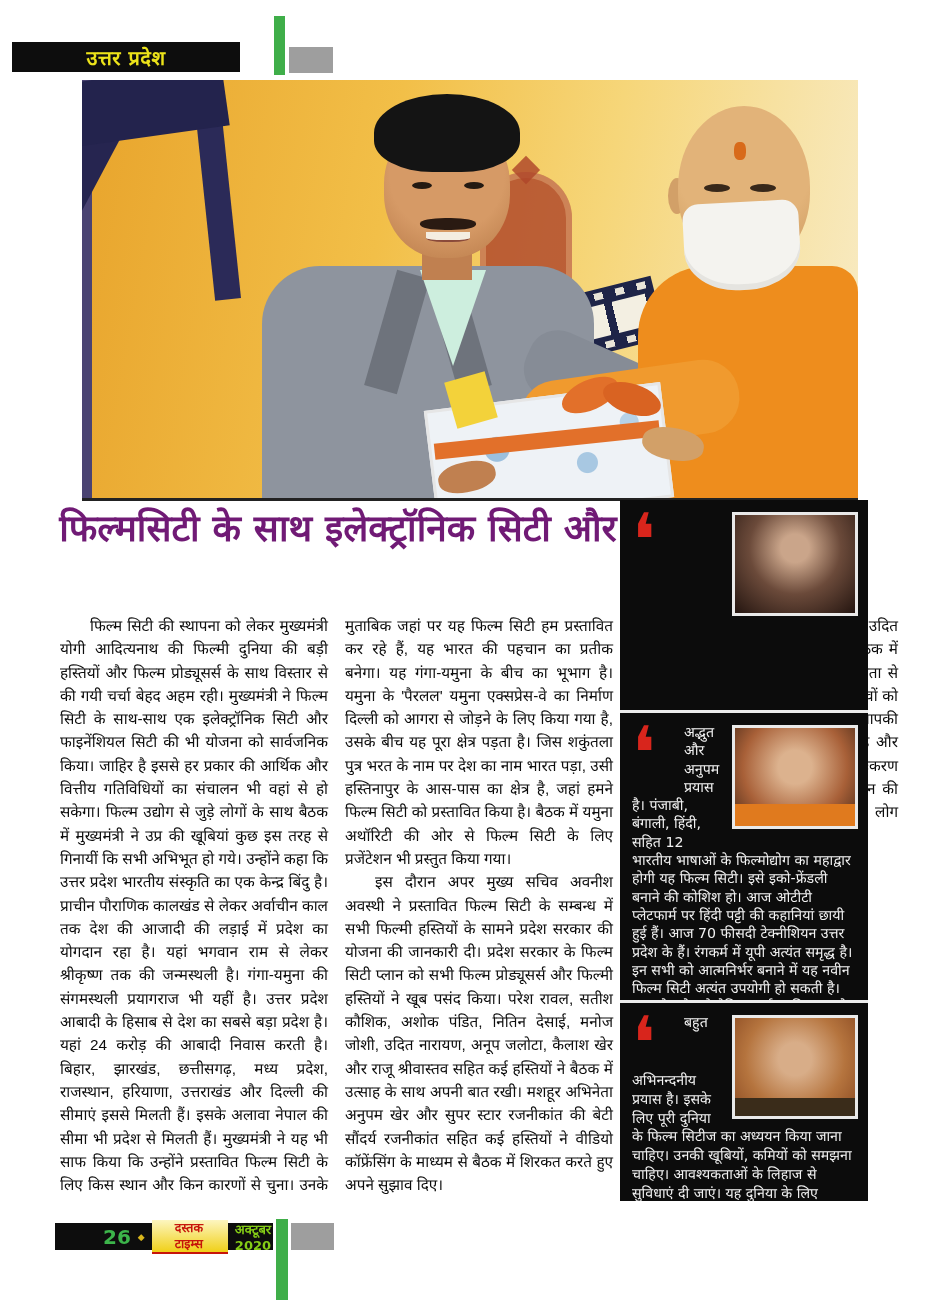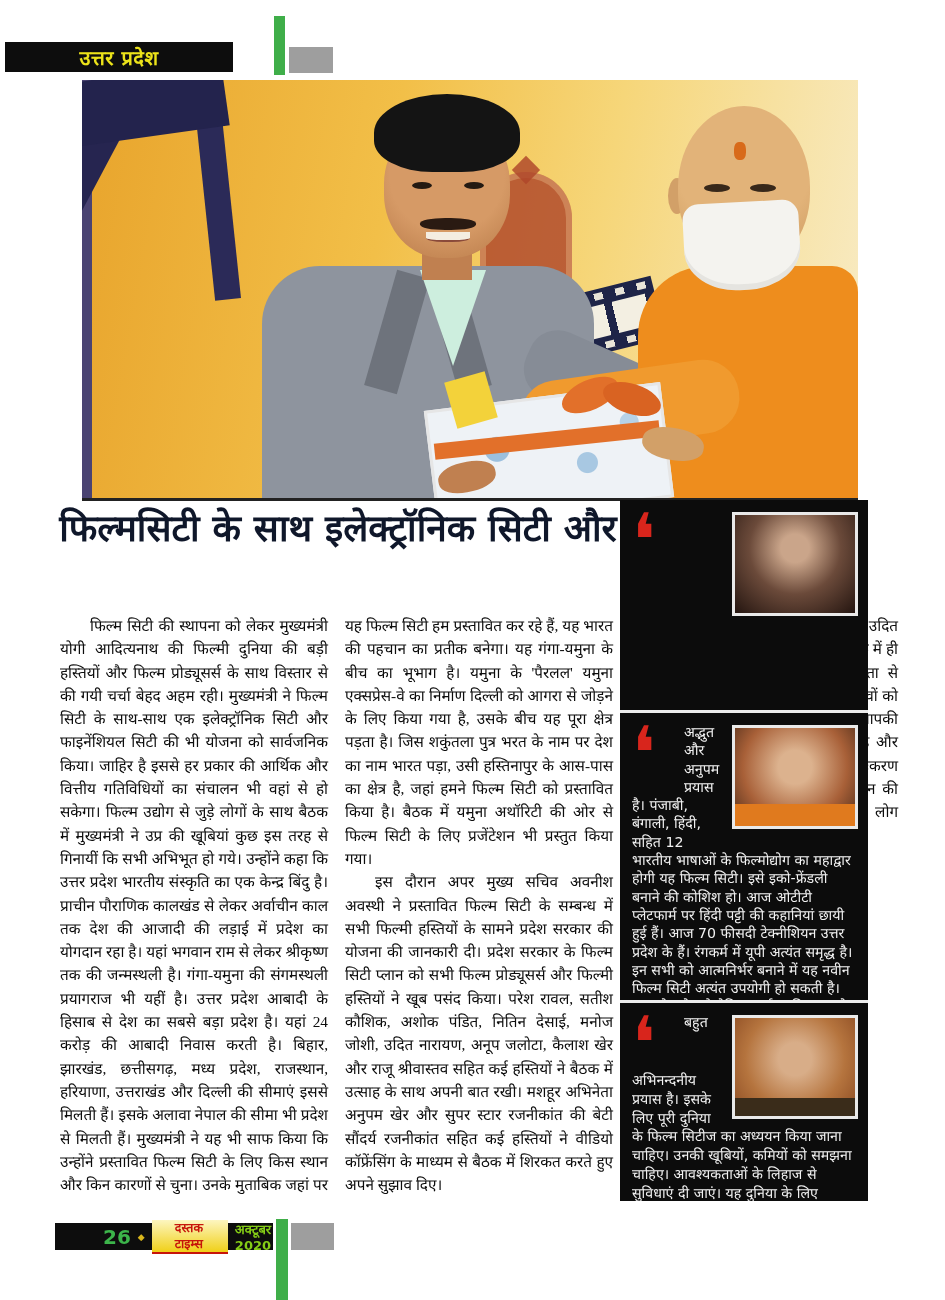--- a/index.html
+++ b/index.html
@@ -1,20 +1,20 @@
 <!DOCTYPE html>
 <html><head>
 <meta charset="utf-8">
 <style>
   html,body{margin:0;padding:0;background:#ffffff;}
   .page{position:relative;width:945px;height:1300px;background:#fff;overflow:hidden;
         font-family:"DejaVu Sans",sans-serif;color:#0c0c0c;}
 
   
-  .hdr-bar{position:absolute;left:5px;top:42px;width:228px;height:30px;background:#0d0d0d;
+  .hdr-bar{position:absolute;left:12px;top:42px;width:228px;height:30px;background:#0d0d0d;
            display:flex;align-items:center;justify-content:center;}
   .hdr-bar span{color:#ece31a;font-weight:bold;font-size:20px;letter-spacing:.5px;}
   .hdr-green{position:absolute;left:274px;top:16px;width:11px;height:59px;background:#3fae49;}
   .hdr-gray{position:absolute;left:289px;top:47px;width:44px;height:26px;background:#9e9e9e;}
 
   
   .photo{position:absolute;left:82px;top:80px;width:776px;height:418px;overflow:hidden;
          background:linear-gradient(100deg,#e8a42c 0%,#f2bf48 38%,#f6d679 64%,#f8ecc8 100%);
          border-bottom:3px solid #222;}
   .photo *{position:absolute;}
@@ -66,26 +66,26 @@
                    radial-gradient(circle at 86% 30%,#b6d2e8 0 9px,transparent 10px),#eef2f6;}
   .gift-tag{left:368px;top:296px;width:42px;height:48px;background:#f3d23a;transform:rotate(-16deg);}
   .rib-h{left:352px;top:352px;width:226px;height:16px;background:#e2702a;transform:rotate(-6deg);}
   .rib-bow1{left:478px;top:300px;width:60px;height:30px;background:#e2702a;border-radius:50%;transform:rotate(-24deg);}
   .rib-bow2{left:520px;top:304px;width:60px;height:30px;background:#d96322;border-radius:50%;transform:rotate(18deg);}
   .hand1{left:356px;top:382px;width:58px;height:30px;background:#c08050;border-radius:45%;transform:rotate(-12deg);}
   .hand2{left:560px;top:348px;width:62px;height:32px;background:#d2a068;border-radius:45%;transform:rotate(10deg);}
 
   
   .headline{position:absolute;left:58px;top:503px;width:560px;text-align:center;
-            font-family:"DejaVu Serif",serif;font-weight:bold;font-size:37px;line-height:51px;color:#0f172a;}
+            font-family:"DejaVu Serif",serif;font-weight:bold;font-size:37px;line-height:51px;color:#701a75;}
 
   
   .article{position:absolute;left:60px;top:614px;width:553px;height:598px;
            column-count:2;column-gap:17px;column-fill:auto;
-           font-family:Liberation Serif, serif;font-size:15.3px;line-height:23.3px;text-align:justify;}
+           font-family:Liberation Sans, sans-serif;font-size:15.3px;line-height:23.3px;text-align:justify;}
   .article p{margin:0;text-indent:30px;}
 
   
   .quotes{position:absolute;left:620px;top:500px;width:248px;background:#0c0c0c;}
   .q{position:relative;box-sizing:border-box;padding:10px 10px 4px 12px;overflow:hidden;color:#f2f2f2;}
   .q1{height:213px;border-bottom:3px solid #ececec;}
   .q2{height:290px;border-bottom:3px solid #ececec;}
   .q3{height:198px;}
   .qmark{float:left;width:52px;height:58px;color:#d8251c;font-size:74px;line-height:60px;
          font-family:"DejaVu Sans",sans-serif;overflow:visible;}

